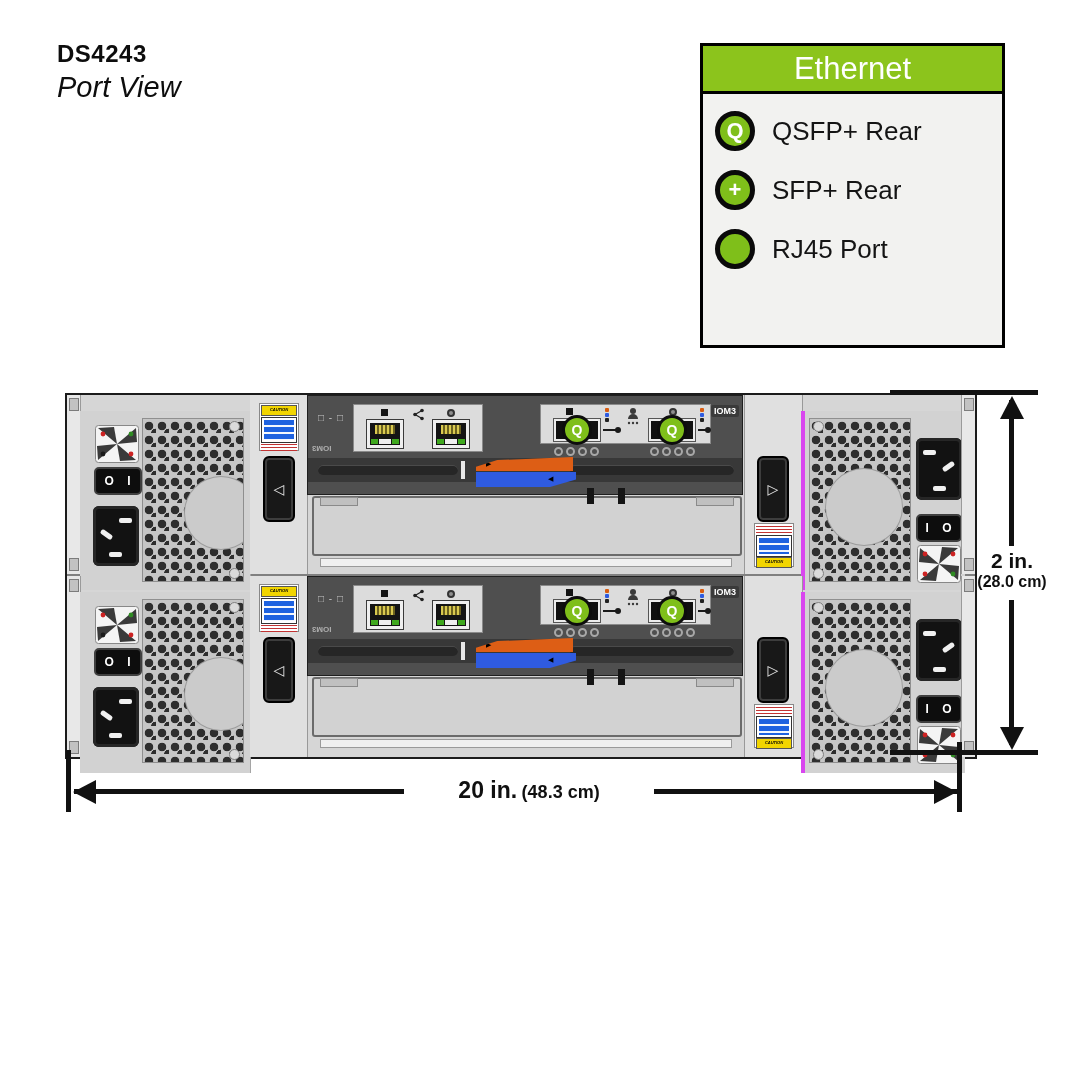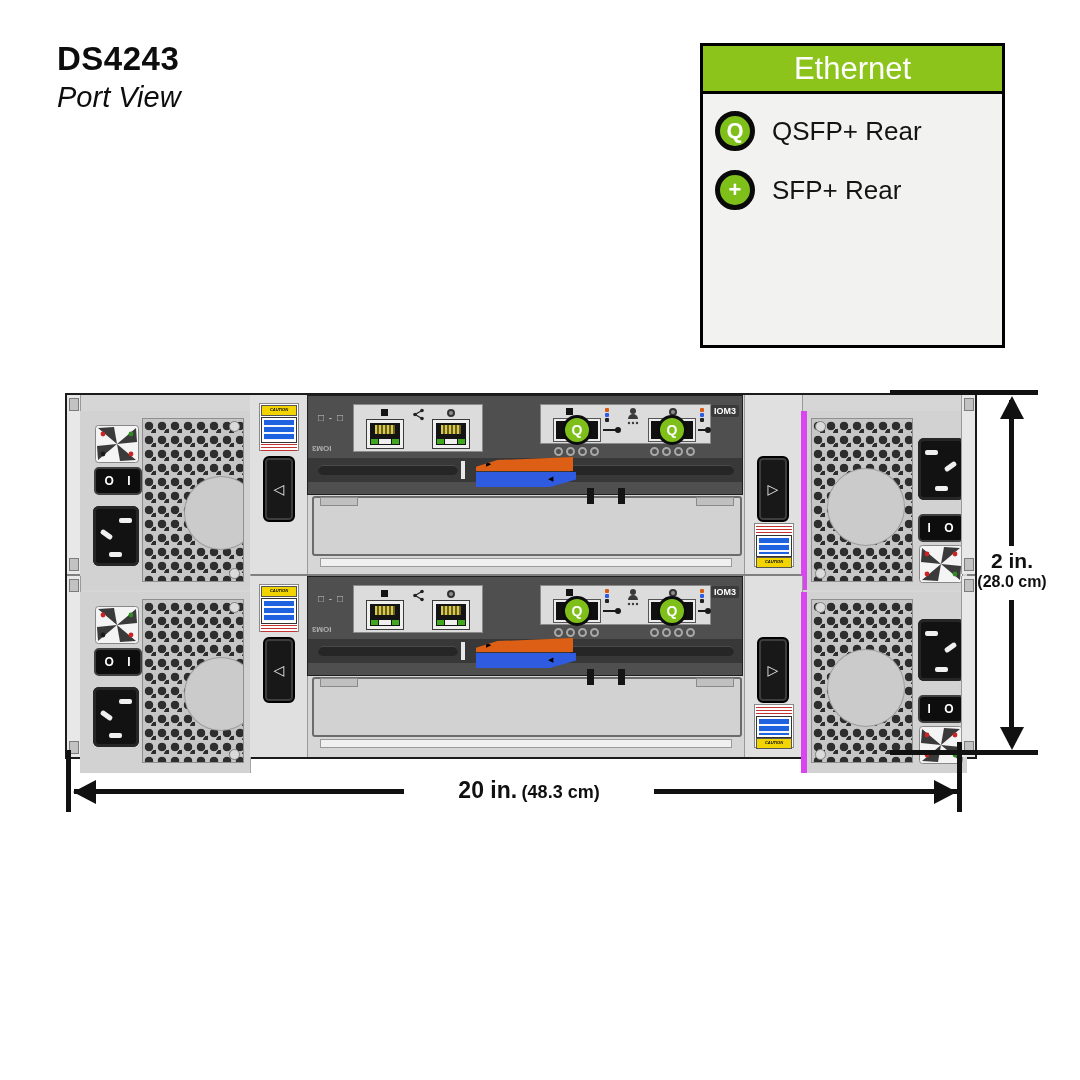--- a/index.html
+++ b/index.html
@@ -2,21 +2,21 @@
 <html><head>
 <meta charset="utf-8">
 <style>
   html,body{margin:0;padding:0;background:#fff;}
   .stage{position:relative;width:1080px;height:1080px;background:#ffffff;overflow:hidden;
          font-family:"Liberation Sans", sans-serif;color:#111;}
   .abs{position:absolute;}
 
   
   #title-block{left:57px;top:40px;}
-  .model{font-size:33px;font-weight:800;letter-spacing:.5px;color:#0d0d0d;}
+  .model{font-size:24px;font-weight:800;letter-spacing:.5px;color:#0d0d0d;}
   .view{font-size:29px;font-style:italic;font-weight:400;margin-top:3px;color:#0d0d0d;}
 
   
   #legend{left:700px;top:43px;width:305px;height:305px;border:3px solid #000;
           background:#F2F2F0;box-sizing:border-box;}
   .legend-header{height:45px;background:#8CC41C;border-bottom:3px solid #000;color:#fff;
                  font-size:31px;display:flex;align-items:center;justify-content:center;}
   .legend-item{display:flex;align-items:center;gap:17px;margin:15px 0 0 12px;height:44px;}
   .port-circle{width:30px;height:30px;border-radius:50%;background:#7FBF1A;border:5px solid #0a0a0a;
                color:#fff;font-size:22px;font-weight:700;display:flex;align-items:center;justify-content:center;flex:0 0 auto;}
@@ -29,21 +29,21 @@
   .shelf-row:first-child{border-bottom:2px solid #808080;height:179px;}
 
   .ear{top:0;width:13px;height:100%;background:#E8E8E8;}
   .ear-l{left:0;border-right:1px solid #9a9a9a;}
   .ear-r{left:894px;border-left:1px solid #9a9a9a;}
   .ear i{position:absolute;left:2px;width:8px;height:11px;background:#c2c2c2;border:1px solid #7c7c7c;}
   .ear i.t{top:3px;} .ear i.b{bottom:3px;}
 
   .psu{top:16px;height:100%;background:#D2D2D2;}
   .psu-l{left:13px;width:170px;border-right:1px solid #a5a5a5;}
-  .psu-r{left:734px;width:160px;border-left:6px solid #d946ef;}
+  .psu-r{left:734px;width:160px;border-left:4px solid #d946ef;}
 
   .fanx{width:44px;height:38px;}
   .mir{transform:scaleX(-1);}
   .pswitch{width:48px;height:28px;background:#0d0d0d;border:2px solid #3f3f3f;border-radius:5px;
            color:#fff;font-size:12px;font-weight:700;letter-spacing:5px;display:flex;
            align-items:center;justify-content:center;box-sizing:border-box;padding-left:4px;}
   .inlet{width:46px;height:60px;background:#121212;border-radius:6px;box-shadow:inset 0 0 0 3px #262626;}
   .inlet i{position:absolute;background:#F0F0F0;border-radius:2px;width:13px;height:5px;}
   .inlet .d1{right:7px;top:12px;} .inlet .d2{left:7px;top:26px;transform:rotate(35deg);} .inlet .d3{left:16px;bottom:9px;}
 
@@ -146,20 +146,24 @@
   <div class="abs" id="legend">
     <div class="legend-header">Ethernet</div>
     <div class="legend-item">
       <span class="port-circle">Q</span>
       <span class="legend-label">QSFP+ Rear</span>
     </div>
     <div class="legend-item">
       <span class="port-circle">+</span>
       <span class="legend-label">SFP+ Rear</span>
     </div>
+    <div class="legend-item">
+      <span class="port-circle"></span>
+      <span class="legend-label">RJ45 Port</span>
+    </div>
   </div>
 
   <div class="abs" id="chassis">
   <div class="shelf-row">
     <div class="abs ear ear-l">
           <i class="t"></i>
           <i class="b"></i>
         </div>
 
     <div class="abs psu psu-l">

